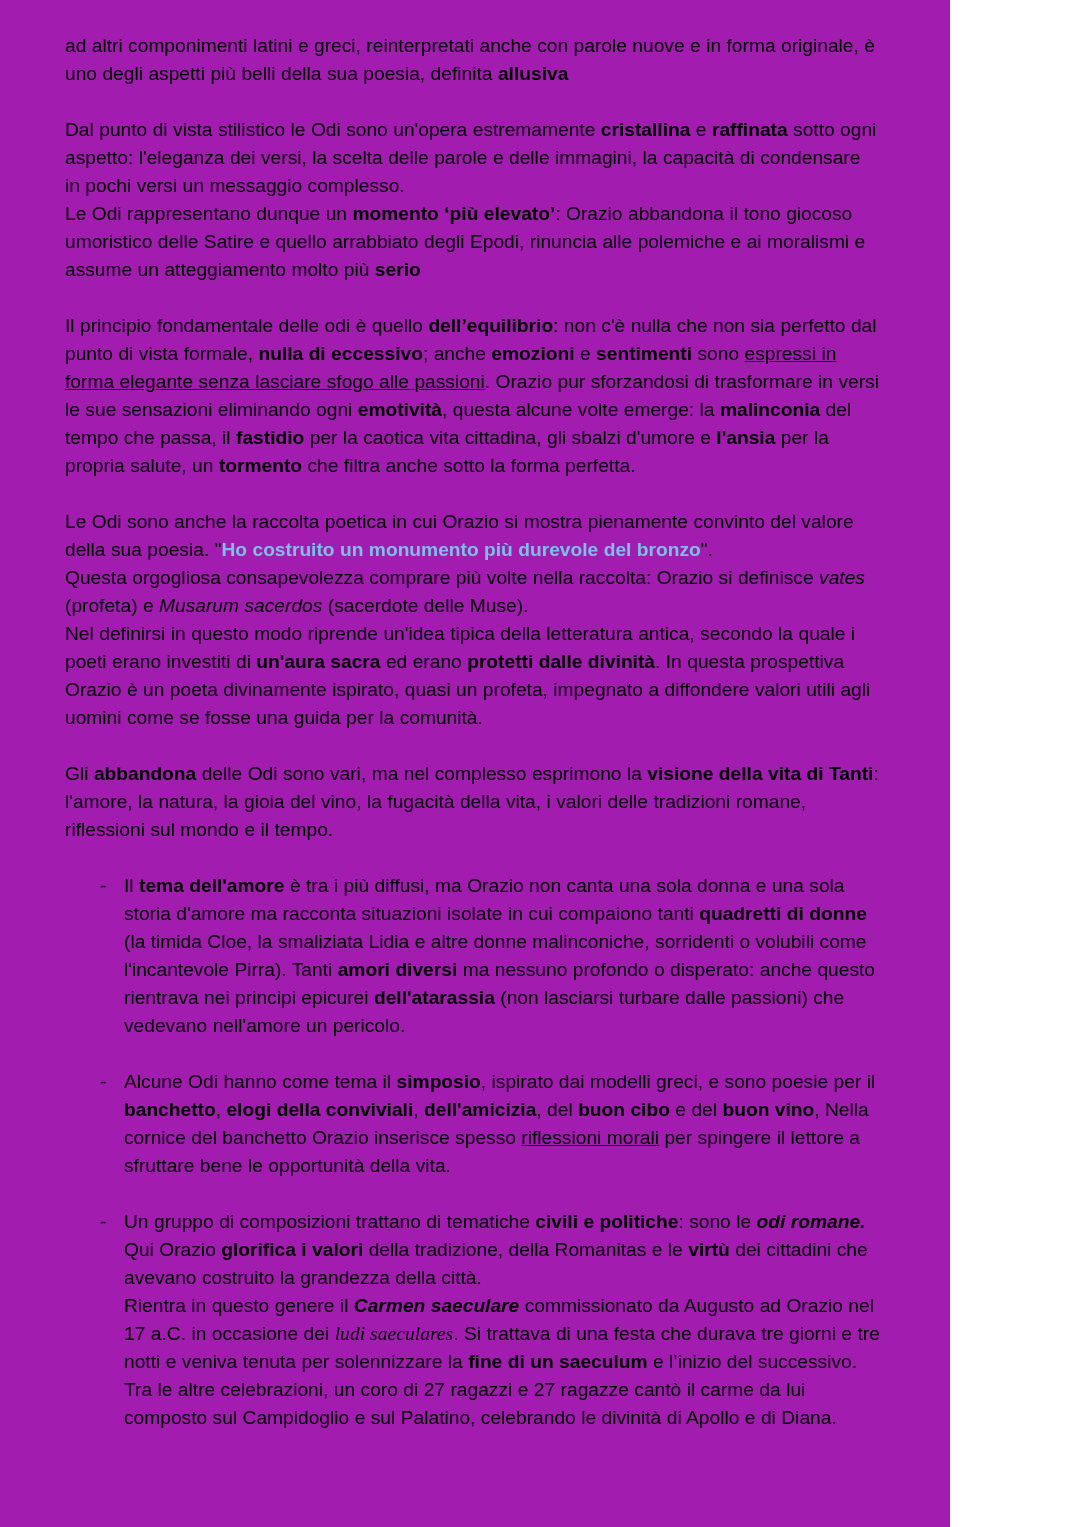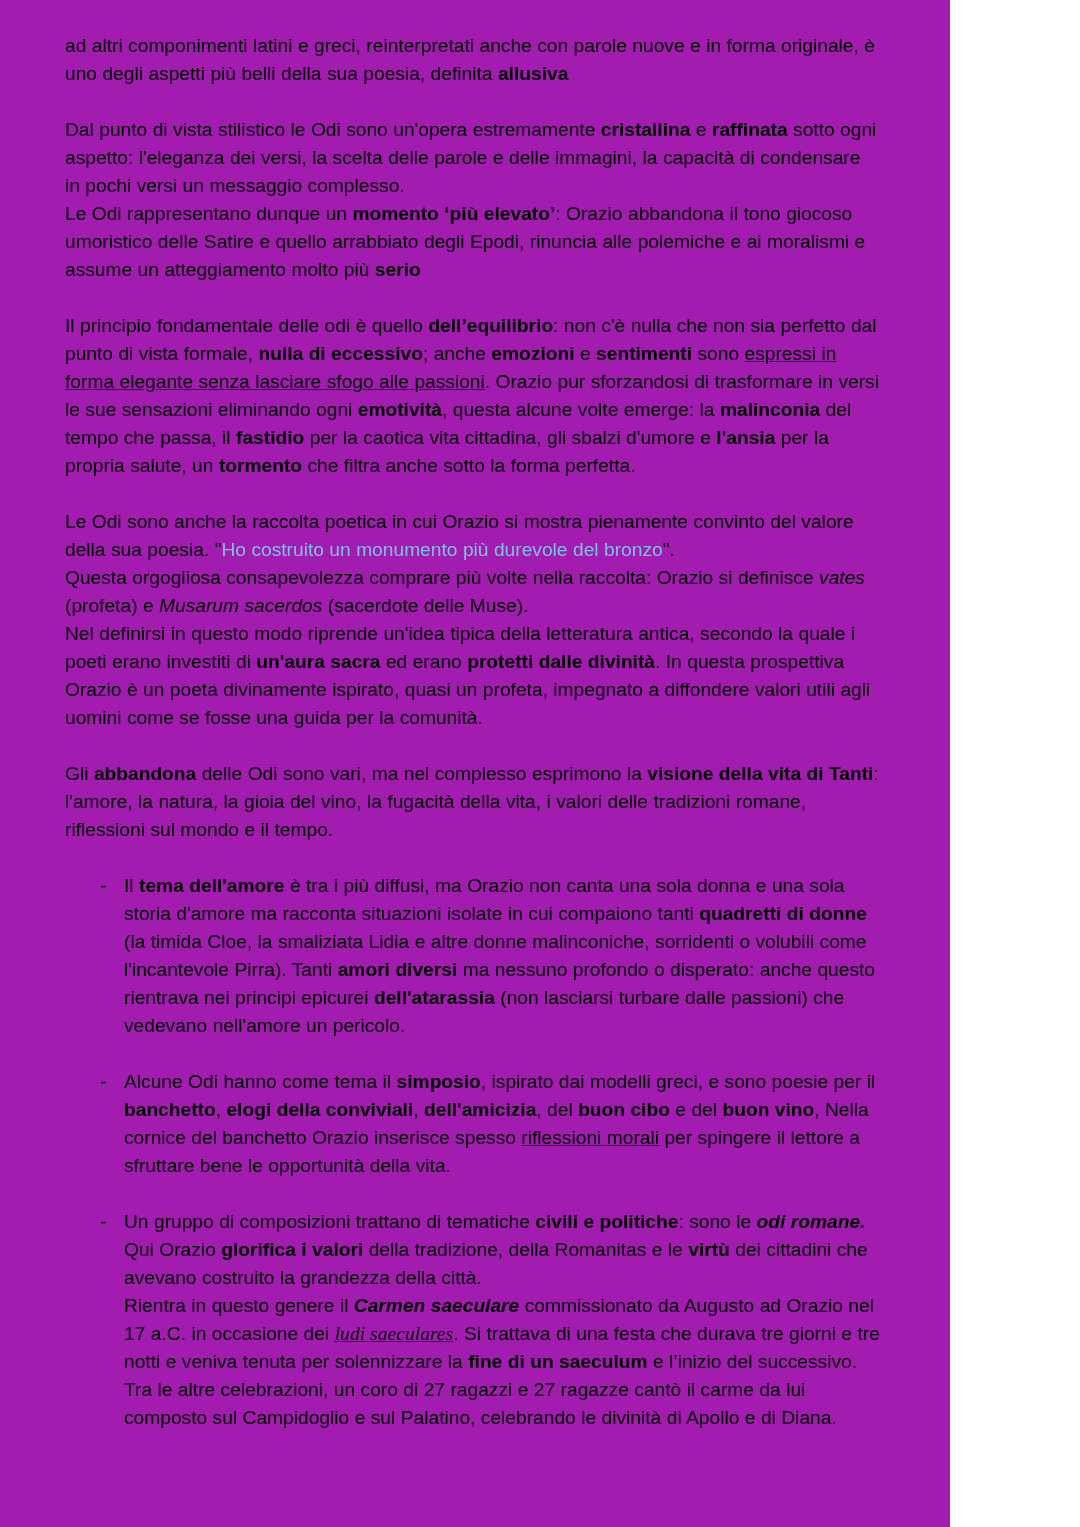--- a/index.html
+++ b/index.html
@@ -29,26 +29,25 @@
     word-spacing: 0.1px;
   }
   p.para {
     margin: 0 0 0 0;
   }
   .gap-lg { height: 28px; }
 
   b, strong { font-weight: bold; }
   i, em { font-style: italic; }
   .u { text-decoration: underline; text-underline-offset: 1px; }
-  .quote-blue { color: #7cc0e8; font-weight: normal; }
+  .quote-blue { color: #7cc0e8; font-weight: bold; }
   .serif-it {
     font-family: "Liberation Serif", "DejaVu Serif", serif;
     font-style: italic;
     font-size: 19.6px;
-    text-decoration: underline;
   }
   .bold-it { font-weight: bold; font-style: italic; text-align: right; }
 
   ul.dash-list {
     list-style: none;
     margin: 0;
     padding: 0;
   }
   ul.dash-list > li {
     position: relative;

